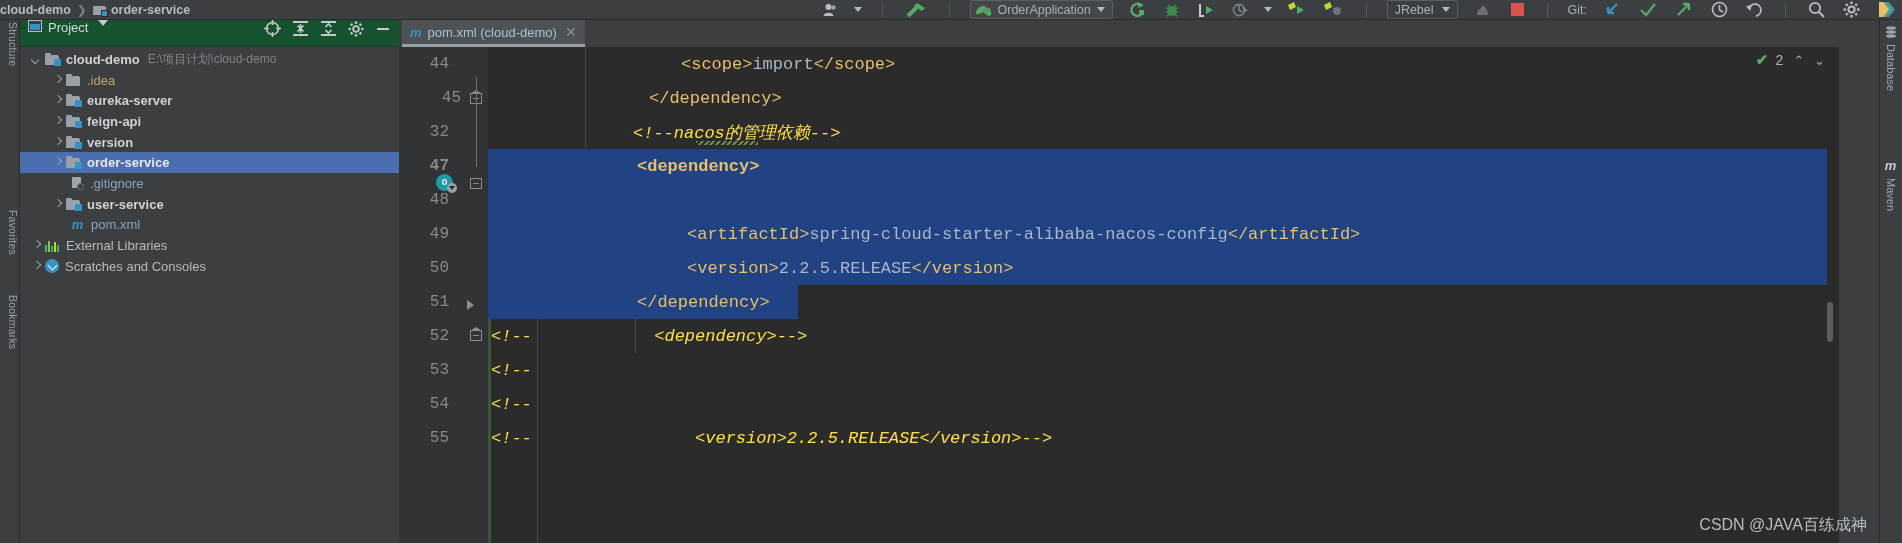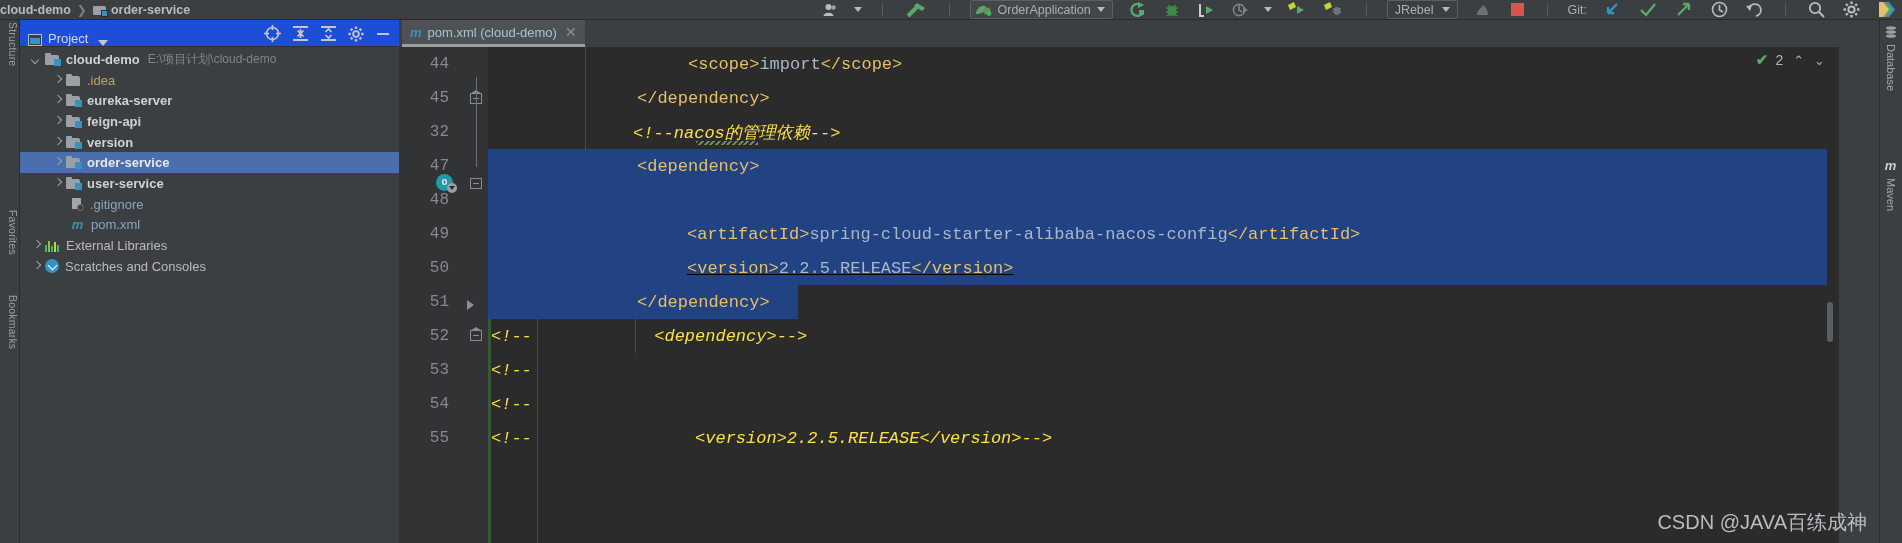--- a/index.html
+++ b/index.html
@@ -51,21 +51,21 @@
   .vtab {
     position: absolute; left: 1px; width: 18px;
     writing-mode: vertical-rl; text-orientation: mixed;
     font-size: 10.5px; color: #9a9fa4; letter-spacing: 0.2px;
     white-space: nowrap;
   }
 
   
   .proj-header {
     position: absolute; left: 20px; top: 20px; width: 379px; height: 27px;
-    background: #1d4ed8; display: flex; align-items: flex-end;
+    background: #14532d; display: flex; align-items: flex-start;
     border-bottom: 1px solid #2f3133;
   }
   .proj-header .ph-title { font-size: 13px; color: #d4d7da; margin-left: 6px; }
   .ph-icon-win { width: 14px; height: 12px; border: 1px solid #b8bdc2; background: #3c3f41; position: relative; margin-left: 8px; }
   .ph-icon-win::after { content:""; position:absolute; left:1px; top:3px; right:1px; bottom:1px; background:#3592c4;}
   .ph-caret { width: 0; height: 0; border-left: 5px solid transparent; border-right: 5px solid transparent; border-top: 6px solid #c3c7cb; margin-left: 10px; }
   .ph-actions { margin-left: auto; display: flex; align-items: center; gap: 11px; padding-right: 8px; }
 
   .proj-tree {
     position: absolute; left: 20px; top: 47px; width: 379px; height: 496px;
@@ -165,21 +165,21 @@
 
   
   .right-stripe { position: absolute; right: 0; top: 20px; width: 23px; height: 523px; background: #3c3f41; border-left: 1px solid #2b2b2b; }
   .rtab { position: absolute; right: 2px; width: 19px; writing-mode: vertical-rl; text-orientation: mixed; font-size: 11px; color: #a3a8ad; white-space: nowrap; display:flex; align-items:center; gap:5px;}
   .db-icon { width: 12px; height: 13px; display:block; }
   .m-icon { font-style: italic; font-weight: bold; font-size: 13px; color: #c9cdd1; writing-mode: horizontal-tb; }
 
   
   .watermark {
     position: absolute; right: 35px; bottom: 7px;
-    font-size: 20px; color: #b9bdc1; font-family: "Liberation Sans", sans-serif;
+    font-size: 16px; color: #b9bdc1; font-family: "Liberation Sans", sans-serif;
   }
 </style>
 </head>
 <body>
 
 <div class="app">
 
   <div class="toolbar">
     <div class="breadcrumb">
       <span class="bc-item">
@@ -446,35 +446,35 @@
 
     <div class="trow selected" style="padding-left:33px;">
       <span class="arrow closed"></span>
       <span class="icon-folder mod">
           <span class="f"></span>
           <span class="sq"></span>
         </span>
       <span class="tname bold" style="color:#e6e8ea;">order-service</span>
     </div>
 
-    <div class="trow" style="padding-left:33px;">
-      <span class="arrow closed"></span>
-      <span class="icon-folder mod">
-          <span class="f"></span>
-          <span class="sq"></span>
-        </span>
-      <span class="tname bold">user-service</span>
-    </div>
-
     <div class="trow" style="padding-left:46px;">
       <span class="icon-gitignore">
           <span class="pg"></span>
           <span class="ban"></span>
         </span>
       <span class="tname" style="color:#89a4c0;">.gitignore</span>
+    </div>
+
+    <div class="trow" style="padding-left:33px;">
+      <span class="arrow closed"></span>
+      <span class="icon-folder mod">
+          <span class="f"></span>
+          <span class="sq"></span>
+        </span>
+      <span class="tname bold">user-service</span>
     </div>
 
     <div class="trow" style="padding-left:46px;">
       <span class="icon-m">m</span>
       <span class="tname" style="color:#89a4c0;">pom.xml</span>
     </div>
 
     <div class="trow" style="padding-left:12px;">
       <span class="arrow closed"></span>
       <span class="icon-lib">
@@ -533,41 +533,41 @@
 
       <div class="gutter-icon" style="left:37px; top:127px;">
         <span>o</span>
       </div>
       <div class="gutter-arrow" style="left:48px; top:136px;"></div>
 
       <div class="code-lines">
 
         <div class="cl" style="position:absolute;top:0px;left:0;width:1440px;">
           <span class="lnum">44</span>
-          <span class="ctext" style="left:289px;">
+          <span class="ctext" style="left:282px;">
             <span class="tag">&lt;scope&gt;</span><span class="txt">import</span><span class="tag">&lt;/scope&gt;</span>
           </span>
         </div>
 
-        <div class="cl" style="position:absolute;top:34px;left:0;width:1440px;">
+        <div class="cl" style="position:absolute;top:34px;left:12px;width:1440px;">
           <span class="lnum">45</span>
           <span class="ctext" style="left:238px;">
             <span class="tag">&lt;/dependency&gt;</span>
           </span>
         </div>
 
         <div class="cl" style="position:absolute;top:68px;left:0;width:1440px;">
           <span class="lnum">32</span>
           <span class="ctext cjk" style="left:234px; font-family:'Liberation Mono',monospace;">
             <span class="cmt">&lt;!--nacos的管理依赖--&gt;</span>
           </span>
           <span class="squiggle" style="left:297px; width:62px; bottom:4px;"></span>
         </div>
 
-        <div class="cl" style="position:absolute;top:102px;left:0;width:1440px;">
+        <div class="cl" style="position:absolute;top:102px;left:0;width:1440px;font-weight:bold;">
           <span class="selbar" style="width:1339px;"></span>
           <span class="lnum">47</span>
           <span class="ctext" style="left:238px;">
             <span class="tag">&lt;dependency&gt;</span>
           </span>
         </div>
 
         <div class="cl" style="position:absolute;top:136px;left:0;width:1440px;text-align:center;">
           <span class="selbar" style="width:1339px;"></span>
           <span class="lnum">48</span>
@@ -577,21 +577,21 @@
           <span class="selbar" style="width:1339px;"></span>
           <span class="lnum">49</span>
           <span class="ctext" style="left:288px;">
             <span class="tag">&lt;artifactId&gt;</span><span class="txt">spring-cloud-starter-alibaba-nacos-config</span><span class="tag">&lt;/artifactId&gt;</span>
           </span>
         </div>
 
         <div class="cl" style="position:absolute;top:204px;left:0;width:1440px;">
           <span class="selbar" style="width:1339px;"></span>
           <span class="lnum">50</span>
-          <span class="ctext" style="left:288px;text-decoration:underline;">
+          <span class="ctext" style="left:288px;">
             <span class="tag">&lt;version&gt;</span><span class="txt">2.2.5.RELEASE</span><span class="tag">&lt;/version&gt;</span>
           </span>
         </div>
 
         <div class="cl" style="position:absolute;top:238px;left:0;width:1440px;">
           <span class="selbar" style="width:310px;"></span>
           <span class="lnum">51</span>
           <span class="ctext" style="left:238px;">
             <span class="tag">&lt;/dependency&gt;</span>
           </span>

